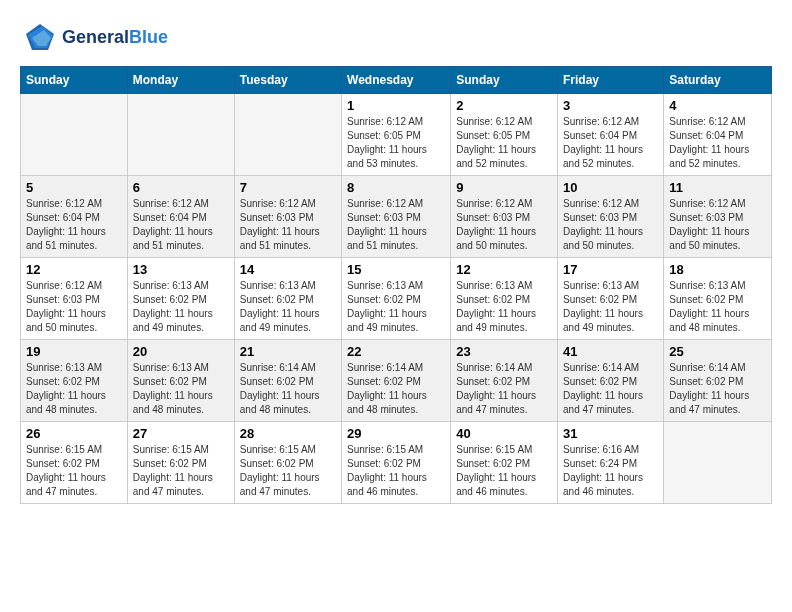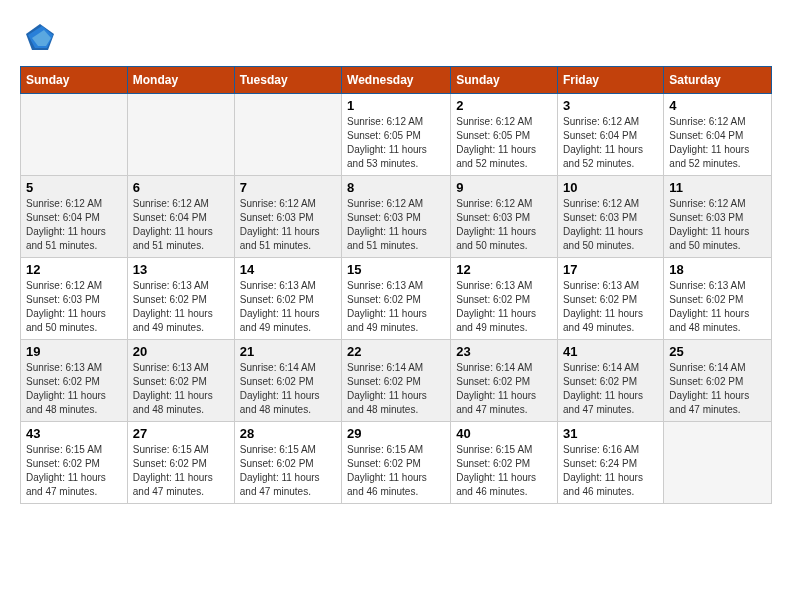--- a/index.html
+++ b/index.html
@@ -45,21 +45,21 @@
     .subtitle {
       font-size: 14px;
       color: #333;
     }
     table {
       width: 100%;
       border-collapse: collapse;
       font-size: 11px;
     }
     thead tr {
-      background-color: #c2410c;
+      background-color: #0369a1;
       color: #fff;
     }
     thead th {
       padding: 6px 5px;
       text-align: left;
       font-weight: bold;
       font-size: 12px;
       border: 1px solid #1a5a9a;
     }
     tbody tr {
@@ -94,20 +94,23 @@
 <body>
 
 <div class="header-area">
   <div class="logo">
     <svg class="logo-icon" viewBox="0 0 36 36">
       <rect width="36" height="36" fill="white"></rect>
       <polygon points="20,4 34,14 28,30 12,30 6,14" fill="#2166b0"></polygon>
       <polygon points="22,6 33,15 27,28 15,28 8,15" fill="#2980d9"></polygon>
       <polygon points="24,10 31,18 26,26 18,26 12,18" fill="#5ba8e0"></polygon>
     </svg>
+    <div class="logo-text">
+      <div>General<span>Blue</span></div>
+    </div>
   </div>
   <div class="title-area">
     <div class="main-title"></div>
     <div class="subtitle"></div>
   </div>
 </div>
 
 <table>
   <thead>
     <tr id="header-row">
@@ -277,21 +280,21 @@
         </td>
         <td>
           <span class="day-number">25</span>
           <div class="day-info" style="white-space: pre-line;">Sunrise: 6:14 AM
 Sunset: 6:02 PM
 Daylight: 11 hours and 47 minutes.</div>
         </td>
       </tr>
       <tr>
         <td>
-          <span class="day-number">43</span>
+          <span class="day-number">26</span>
           <div class="day-info" style="white-space: pre-line;">Sunrise: 6:15 AM
 Sunset: 6:02 PM
 Daylight: 11 hours and 47 minutes.</div>
         </td>
         <td>
           <span class="day-number">27</span>
           <div class="day-info" style="white-space: pre-line;">Sunrise: 6:15 AM
 Sunset: 6:02 PM
 Daylight: 11 hours and 47 minutes.</div>
         </td>

